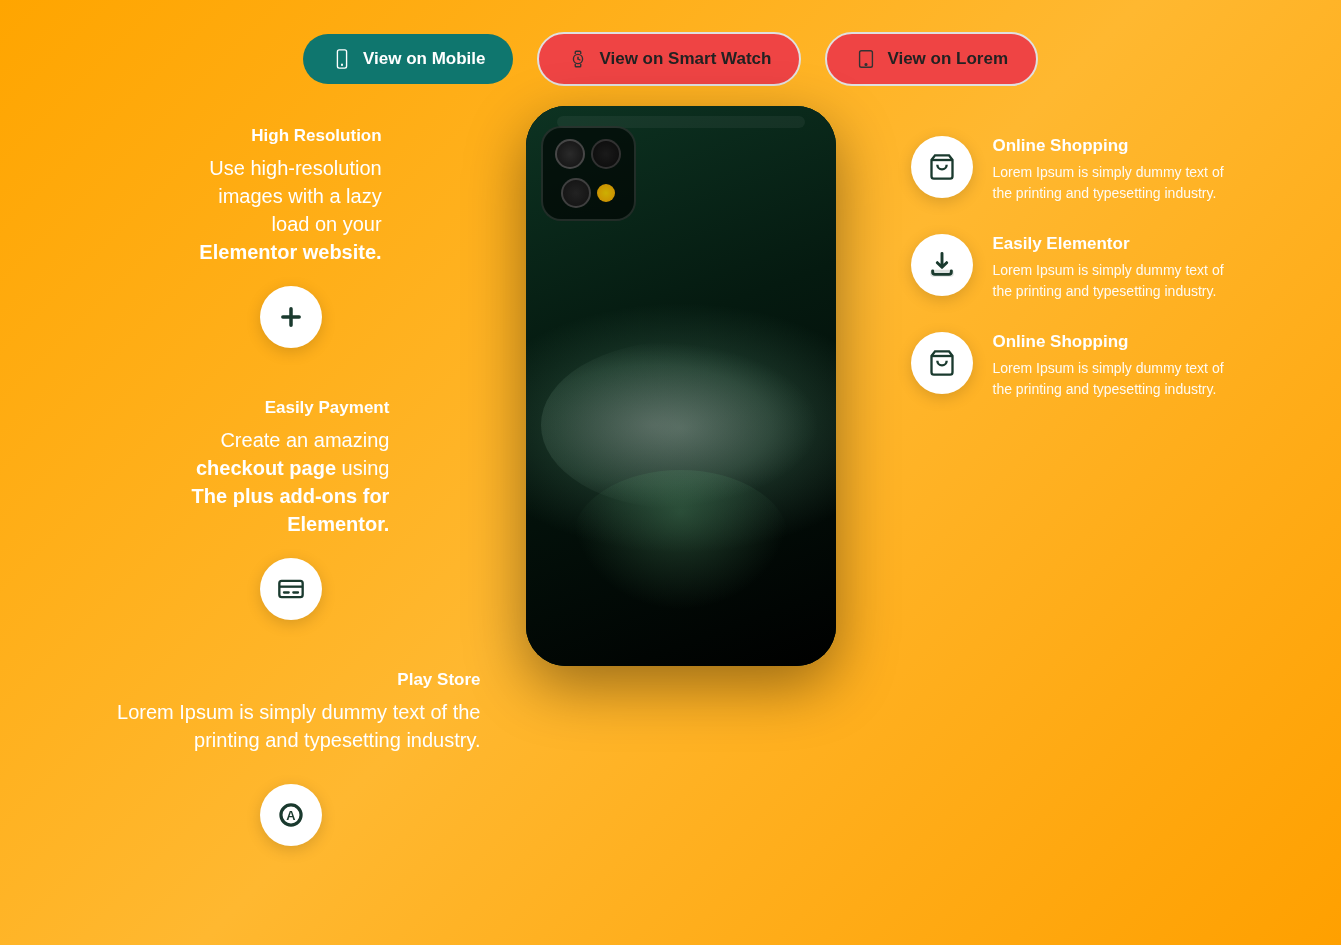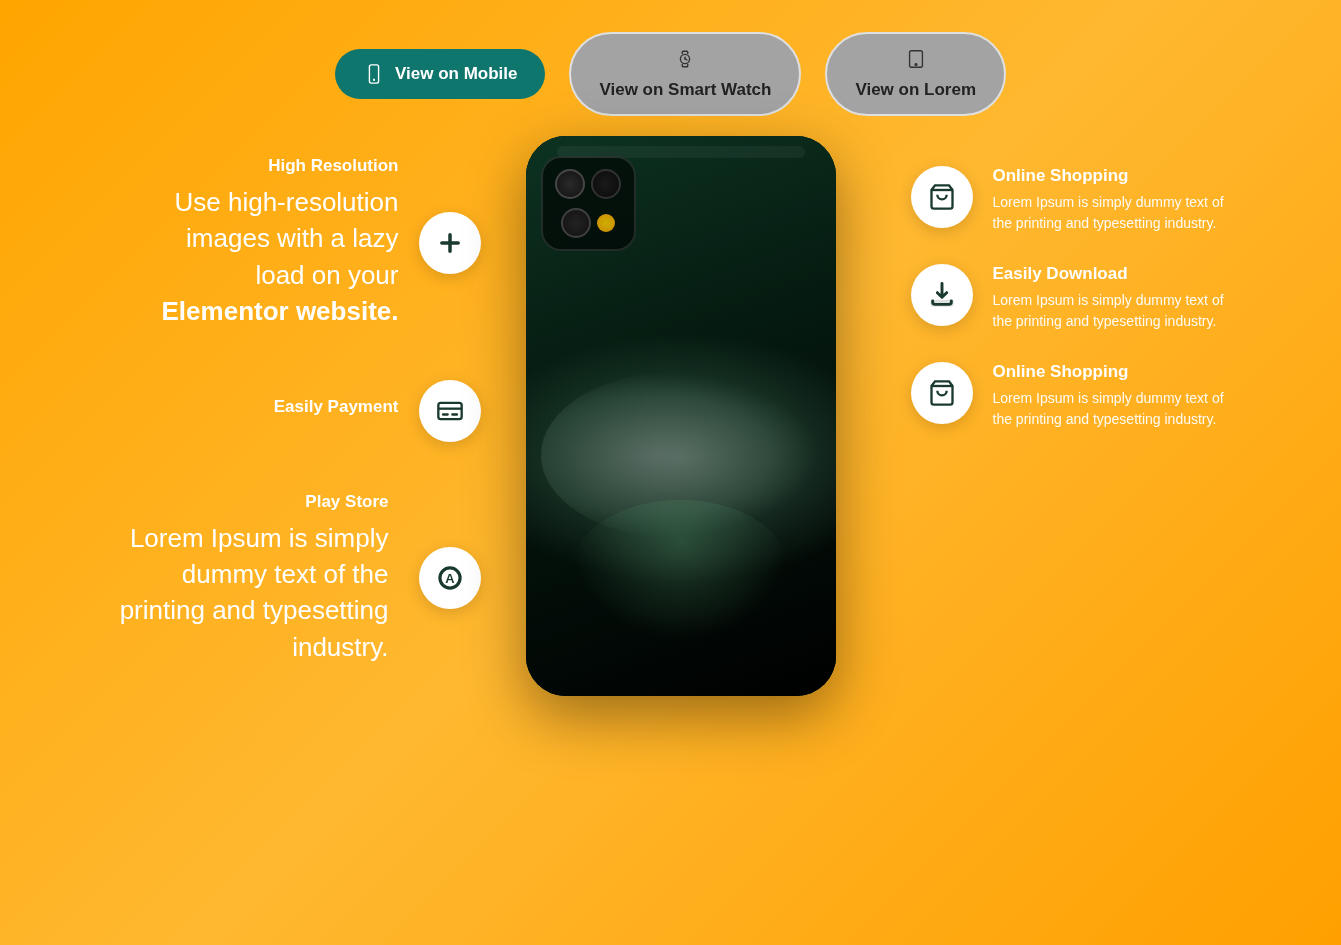--- a/index.html
+++ b/index.html
@@ -34,24 +34,23 @@
       border: none;
       transition: all 0.2s;
     }
 
     .nav-btn-active {
       background: #0f766e;
       color: #fff;
     }
 
     .nav-btn-inactive {
-      background: #a3a3a3;
+      background: #ef4444;
       color: #222;
       border: 2px solid #e0e0e0;
-      flex-direction: column;
     }
 
     .nav-btn svg {
       width: 22px;
       height: 22px;
     }
 
     
     .main-content {
       display: flex;
@@ -138,39 +137,40 @@
       color: #fff;
       font-size: 14px;
       line-height: 1.5;
       opacity: 0.95;
     }
 
     
     .feature-row-left {
       display: flex;
       align-items: center;
-      justify-content: flex-end;
+      justify-content: flex-start;
       gap: 20px;
       margin-bottom: 50px;
+      flex-direction: column;
     }
 
     .feature-text-left {
       text-align: right;
     }
 
     .feature-text-left .title {
       color: #fff;
       font-weight: 700;
       font-size: 17px;
       margin-bottom: 8px;
     }
 
     .feature-text-left .desc {
       color: #fff;
-      font-size: 26px;
+      font-size: 20px;
       font-weight: 500;
       line-height: 1.4;
     }
 
     .feature-text-left .desc strong {
       font-weight: 800;
     }
 
     .icon-circle-left {
       width: 62px;
@@ -252,20 +252,23 @@
       <div class="icon-circle-left">
         <svg viewBox="0 0 24 24">
           <path d="M12 5v14M5 12h14" stroke="#1a3a2e" stroke-width="3" stroke-linecap="round" fill="none"></path>
         </svg>
       </div>
     </div>
 
     <div class="feature-row-left">
       <div class="feature-text-left">
         <div class="title">Easily Payment</div>
+        <div class="desc">
+          Create an amazing<br><strong>checkout page</strong> using<br><strong>The plus add-ons for</strong><br><strong>Elementor.</strong>
+        </div>
       </div>
       <div class="icon-circle-left">
         <svg viewBox="0 0 24 24">
           <rect x="2" y="5" width="20" height="14" rx="2" fill="none" stroke="#1a3a2e" stroke-width="2"></rect>
           <line x1="2" y1="10" x2="22" y2="10" stroke="#1a3a2e" stroke-width="2"></line>
           <line x1="6" y1="15" x2="10" y2="15" stroke="#1a3a2e" stroke-width="2" stroke-linecap="round"></line>
           <line x1="14" y1="15" x2="18" y2="15" stroke="#1a3a2e" stroke-width="2" stroke-linecap="round"></line>
         </svg>
       </div>
     </div>
@@ -326,21 +329,21 @@
 
     <div class="feature-right">
       <div class="icon-circle-right">
         <svg viewBox="0 0 24 24">
           <path d="M12 2v12M8 10l4 4 4-4" fill="none" stroke="#1a3a2e" stroke-width="2.5" stroke-linecap="round" stroke-linejoin="round"></path>
           <path d="M4 17v1a2 2 0 0 0 2 2h12a2 2 0 0 0 2-2v-1" fill="none" stroke="#1a3a2e" stroke-width="2.5" stroke-linecap="round"></path>
           <rect x="2" y="16" width="20" height="6" rx="2" fill="#1a3a2e" opacity="0.15"></rect>
         </svg>
       </div>
       <div class="feature-right-text">
-        <div class="title">Easily Download</div>
+        <div class="title">Easily Elementor</div>
         <div class="desc">Lorem Ipsum is simply dummy text of the printing and typesetting industry.</div>
       </div>
     </div>
 
     <div class="feature-right">
       <div class="icon-circle-right">
         <svg viewBox="0 0 24 24">
           <path d="M6 2L3 6v14a2 2 0 0 0 2 2h14a2 2 0 0 0 2-2V6l-3-4z" fill="none" stroke="#1a3a2e" stroke-width="2"></path>
           <line x1="3" y1="6" x2="21" y2="6" stroke="#1a3a2e" stroke-width="2"></line>
           <path d="M16 10a4 4 0 0 1-8 0" fill="none" stroke="#1a3a2e" stroke-width="2"></path>

